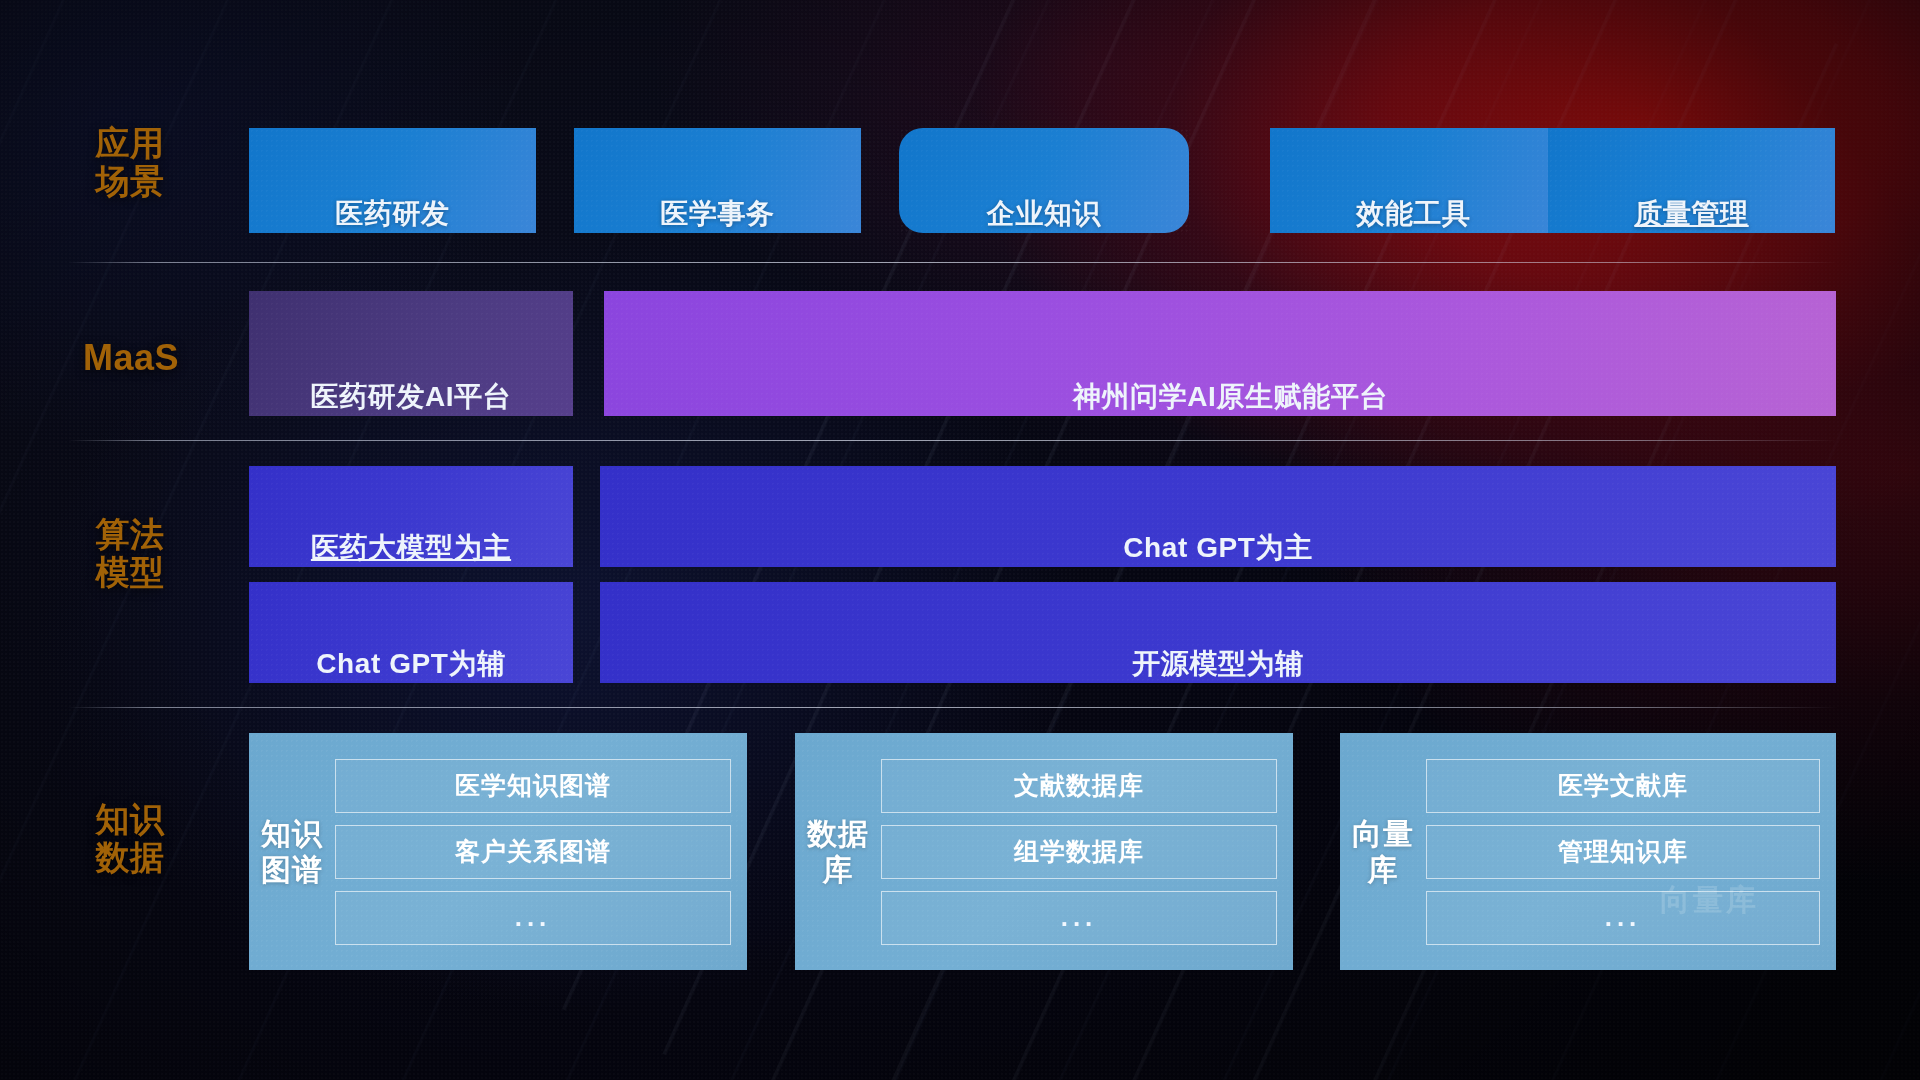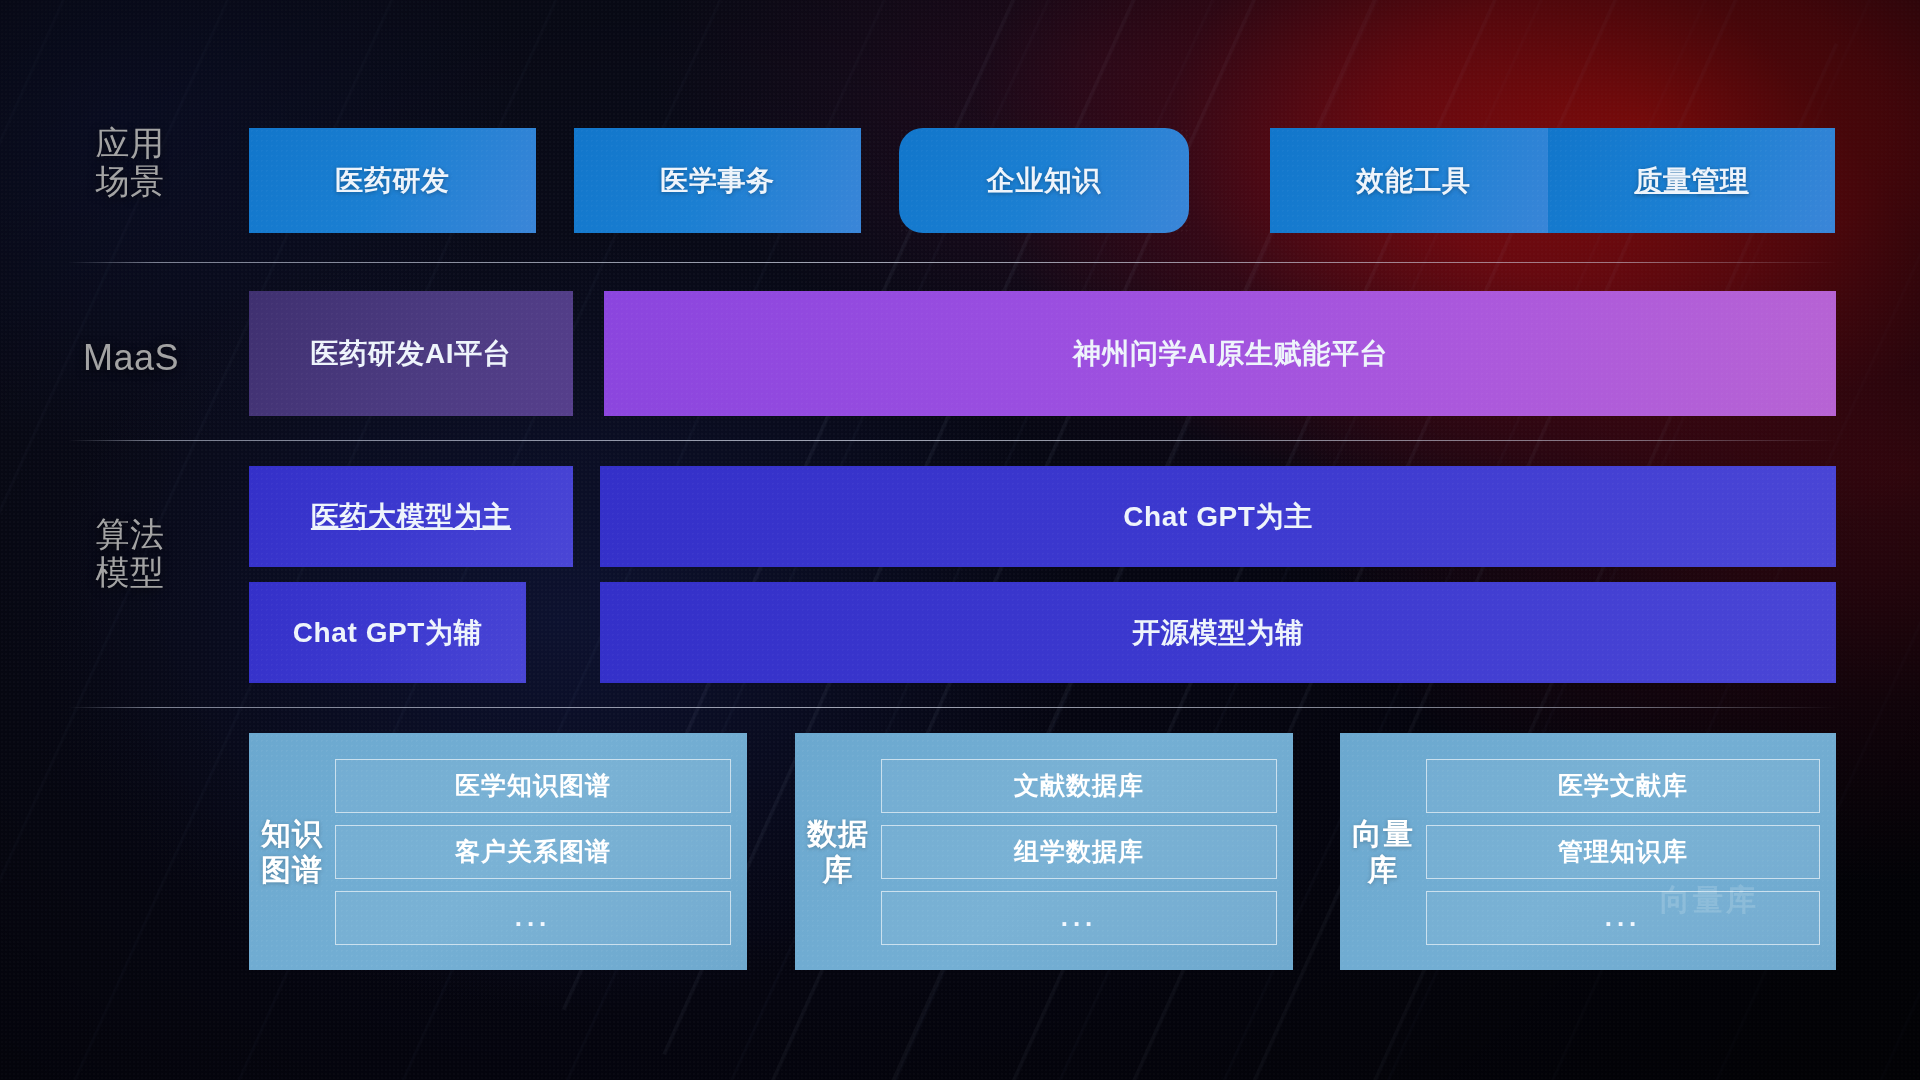--- a/index.html
+++ b/index.html
@@ -65,22 +65,22 @@
   .bg-vig {
     position: absolute; inset: 0;
     background: radial-gradient(ellipse 1300px 900px at 700px 560px, rgba(0,0,0,0) 40%, rgba(0,0,0,0.55) 100%);
   }
 
   
   .content { position: absolute; inset: 0; }
 
   .row-label {
     position: absolute;
-    color: #a3a3a3;
-    font-weight: normal;
+    color: #a16207;
+    font-weight: bold;
     text-align: center;
     line-height: 1.13;
     letter-spacing: 0.5px;
     text-shadow: 0 2px 10px rgba(0,0,0,0.65);
     white-space: pre-line;
   }
 
   .divider {
     position: absolute;
     height: 1px;
@@ -89,21 +89,21 @@
       rgba(215,222,240,0.55) 5%,
       rgba(225,230,245,0.70) 45%,
       rgba(215,222,240,0.50) 88%,
       rgba(255,255,255,0) 100%);
   }
 
   
   .box {
     position: absolute;
     display: flex;
-    align-items: center;
+    align-items: flex-end;
     justify-content: center;
     color: #eef4fb;
     font-weight: bold;
     letter-spacing: 0.6px;
     box-sizing: border-box;
   }
   .box .dotfilm {
     position: absolute; inset: 0;
     background-image: radial-gradient(rgba(255,255,255,0.10) 1px, transparent 1px);
     background-size: 5px 5px;
@@ -243,35 +243,37 @@
 
     <div class="divider" style="left:68px; top:440px; width:1770px;"></div>
 
     <div class="row-label" style="left:72px; top:515px; width:116px; font-size:34px;">算法
 模型</div>
 
     <div class="box box-algo" style="left:249px; top:466px; width:324px; height:101px;text-decoration:underline;">
       <div class="dotfilm"></div>
         <span class="lbl">医药大模型为主</span>
     </div>
-    <div class="box box-algo" style="left:249px; top:582px; width:277px; height:101px;">
+    <div class="box box-algo" style="left:249px; top:582px; width:324px; height:101px;">
       <div class="dotfilm"></div>
         <span class="lbl">Chat GPT为辅</span>
     </div>
     <div class="box box-algo" style="left:600px; top:466px; width:1236px; height:101px;">
       <div class="dotfilm"></div>
         <span class="lbl">Chat GPT为主</span>
     </div>
     <div class="box box-algo" style="left:600px; top:582px; width:1236px; height:101px;">
       <div class="dotfilm"></div>
         <span class="lbl">开源模型为辅</span>
     </div>
 
     <div class="divider" style="left:68px; top:707px; width:1770px;"></div>
 
+    <div class="row-label" style="left:72px; top:800px; width:116px; font-size:34px;">知识
+数据</div>
 
     <div class="kpanel" style="left:249px; top:733px; width:498px; height:237px;">
       <div class="dotfilm"></div>
       <div class="kpanel-side">知识图谱</div>
       <div class="kpanel-items">
         <div class="kitem">医学知识图谱</div>
         <div class="kitem">客户关系图谱</div>
         <div class="kitem ellipsis">...</div>
       </div>
     </div>

